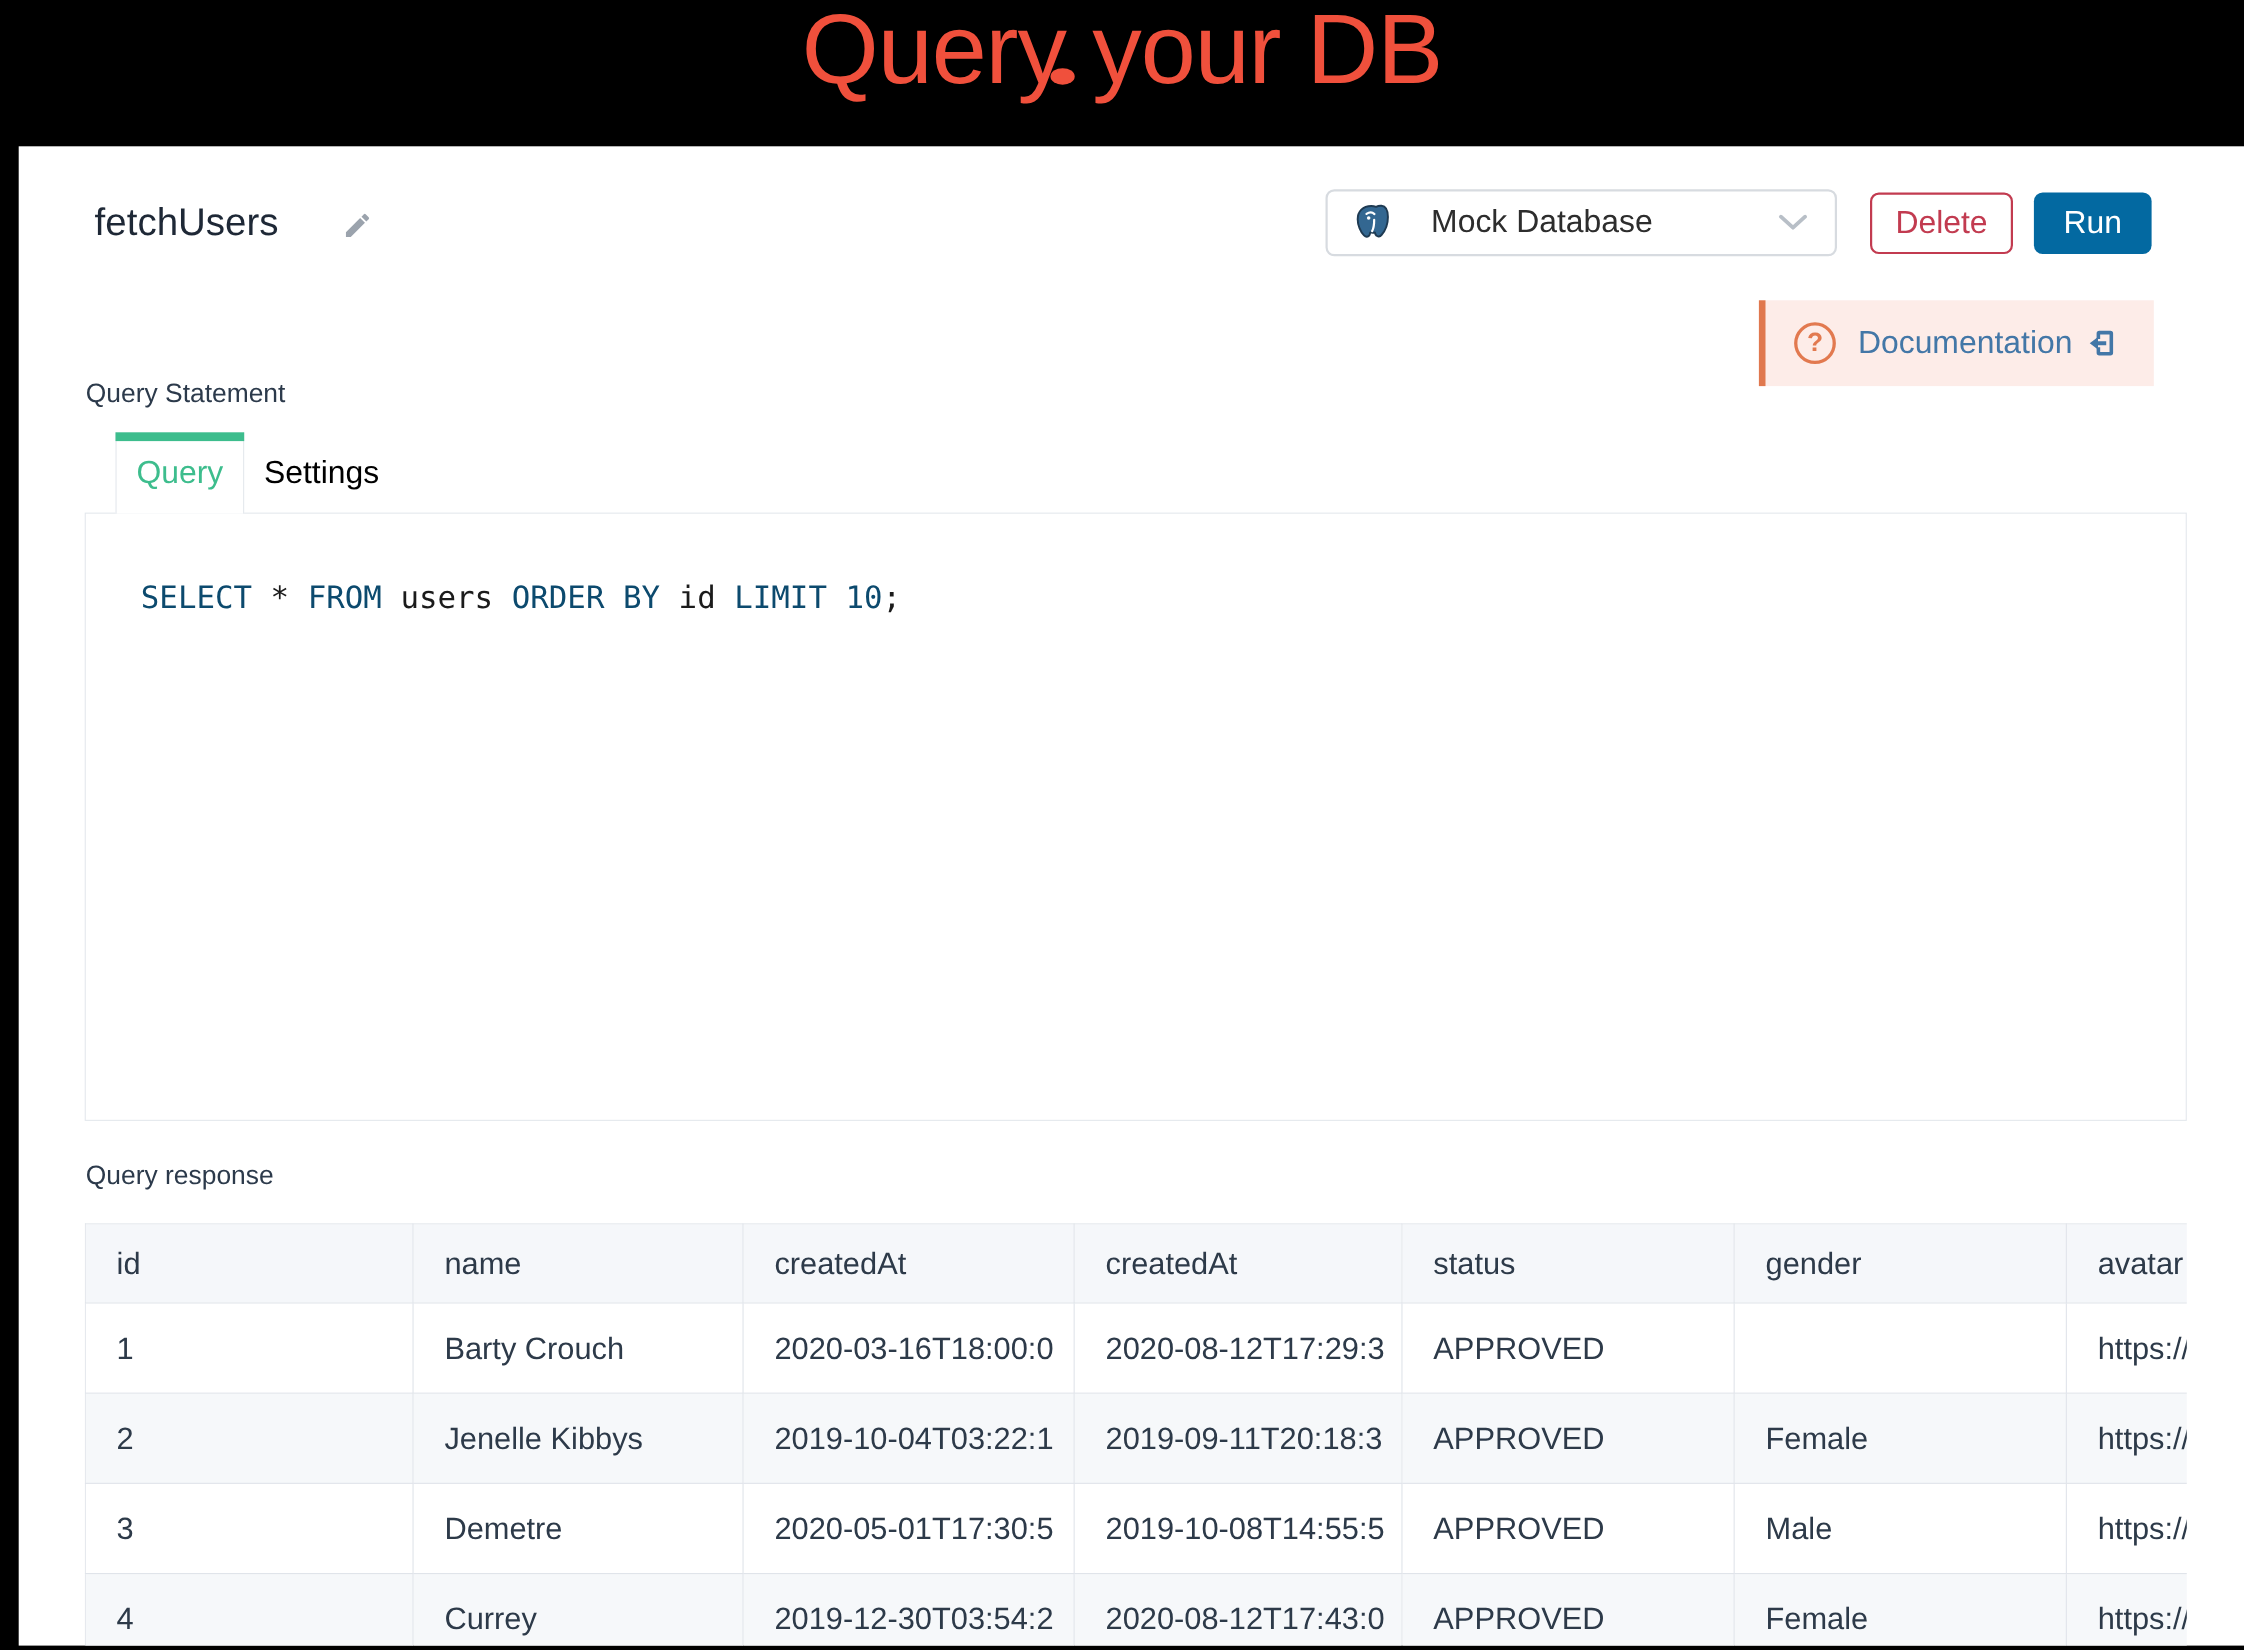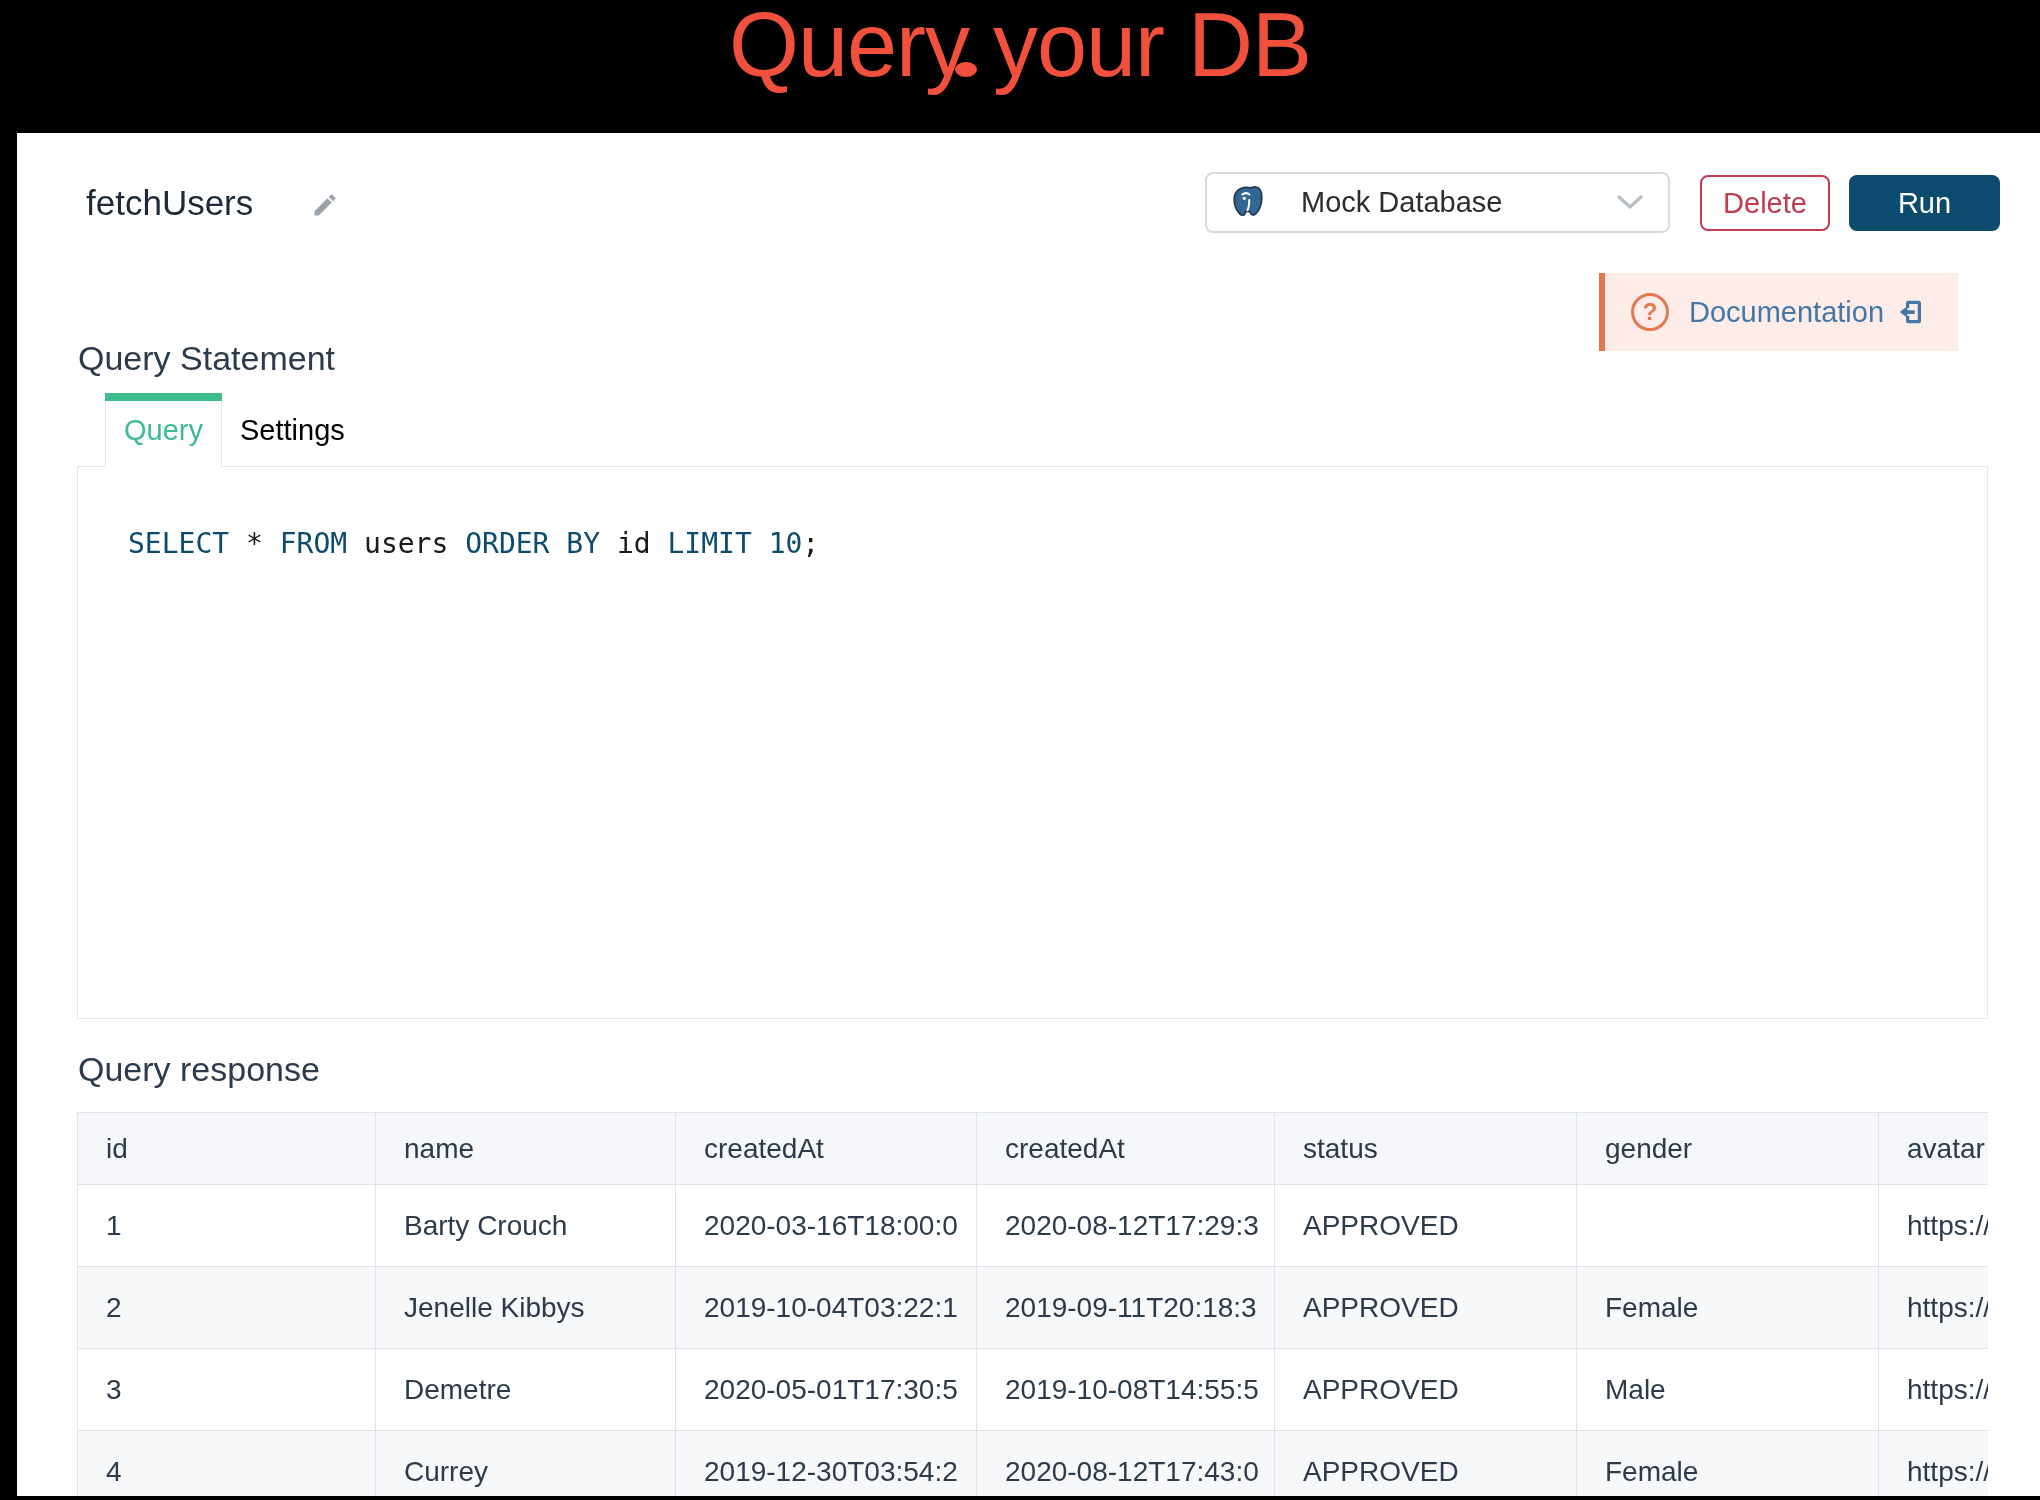--- a/index.html
+++ b/index.html
@@ -48,41 +48,41 @@
   .btn {
     position:absolute; top:42px; height:56px; border-radius:8px;
     display:flex; align-items:center; justify-content:center;
     font-size:29px; cursor:pointer;
   }
   .btn-delete {
     left:1683px; width:130px; background:#fff;
     border:2.5px solid #c23b50; color:#c23b50;
   }
   .btn-run {
-    left:1832px; width:151px; background:#0c4a6e; border:none; color:#fff;
+    left:1832px; width:107px; background:#0369a1; border:none; color:#fff;
   }
 
   
   .doc-box {
     position:absolute; left:1582px; top:140px; width:359px; height:78px;
     background:#fdece8; border-left:6px solid #e0784e;
     display:flex; align-items:center; cursor:pointer;
   }
   .q-icon {
     margin-left:26px; width:38px; height:38px; border-radius:50%;
     border:3px solid #e2794f; color:#e2794f;
     font-size:24px; font-weight:700; line-height:32px; text-align:center;
     flex:0 0 auto;
   }
   .doc-label { margin-left:20px; font-size:29px; color:#4377a7; }
   .ext-icon { margin-left:12px; width:30px; height:30px; }
 
   .section-label {
     position:absolute; left:61px;
-    font-size:34px; color:#2c3a4b; line-height:40px;
+    font-size:24px; color:#2c3a4b; line-height:40px;
   }
   .qs-label { top:205px; }
   .resp-label { top:916px; }
 
   
   .tabs { position:absolute; left:60px; top:260px; height:74px; display:flex; z-index:2;margin-left:28px; }
   .tab {
     position:relative; padding:0 18px; display:flex; align-items:center;
     font-size:29px; color:#000000; background:transparent; cursor:pointer;
   }

